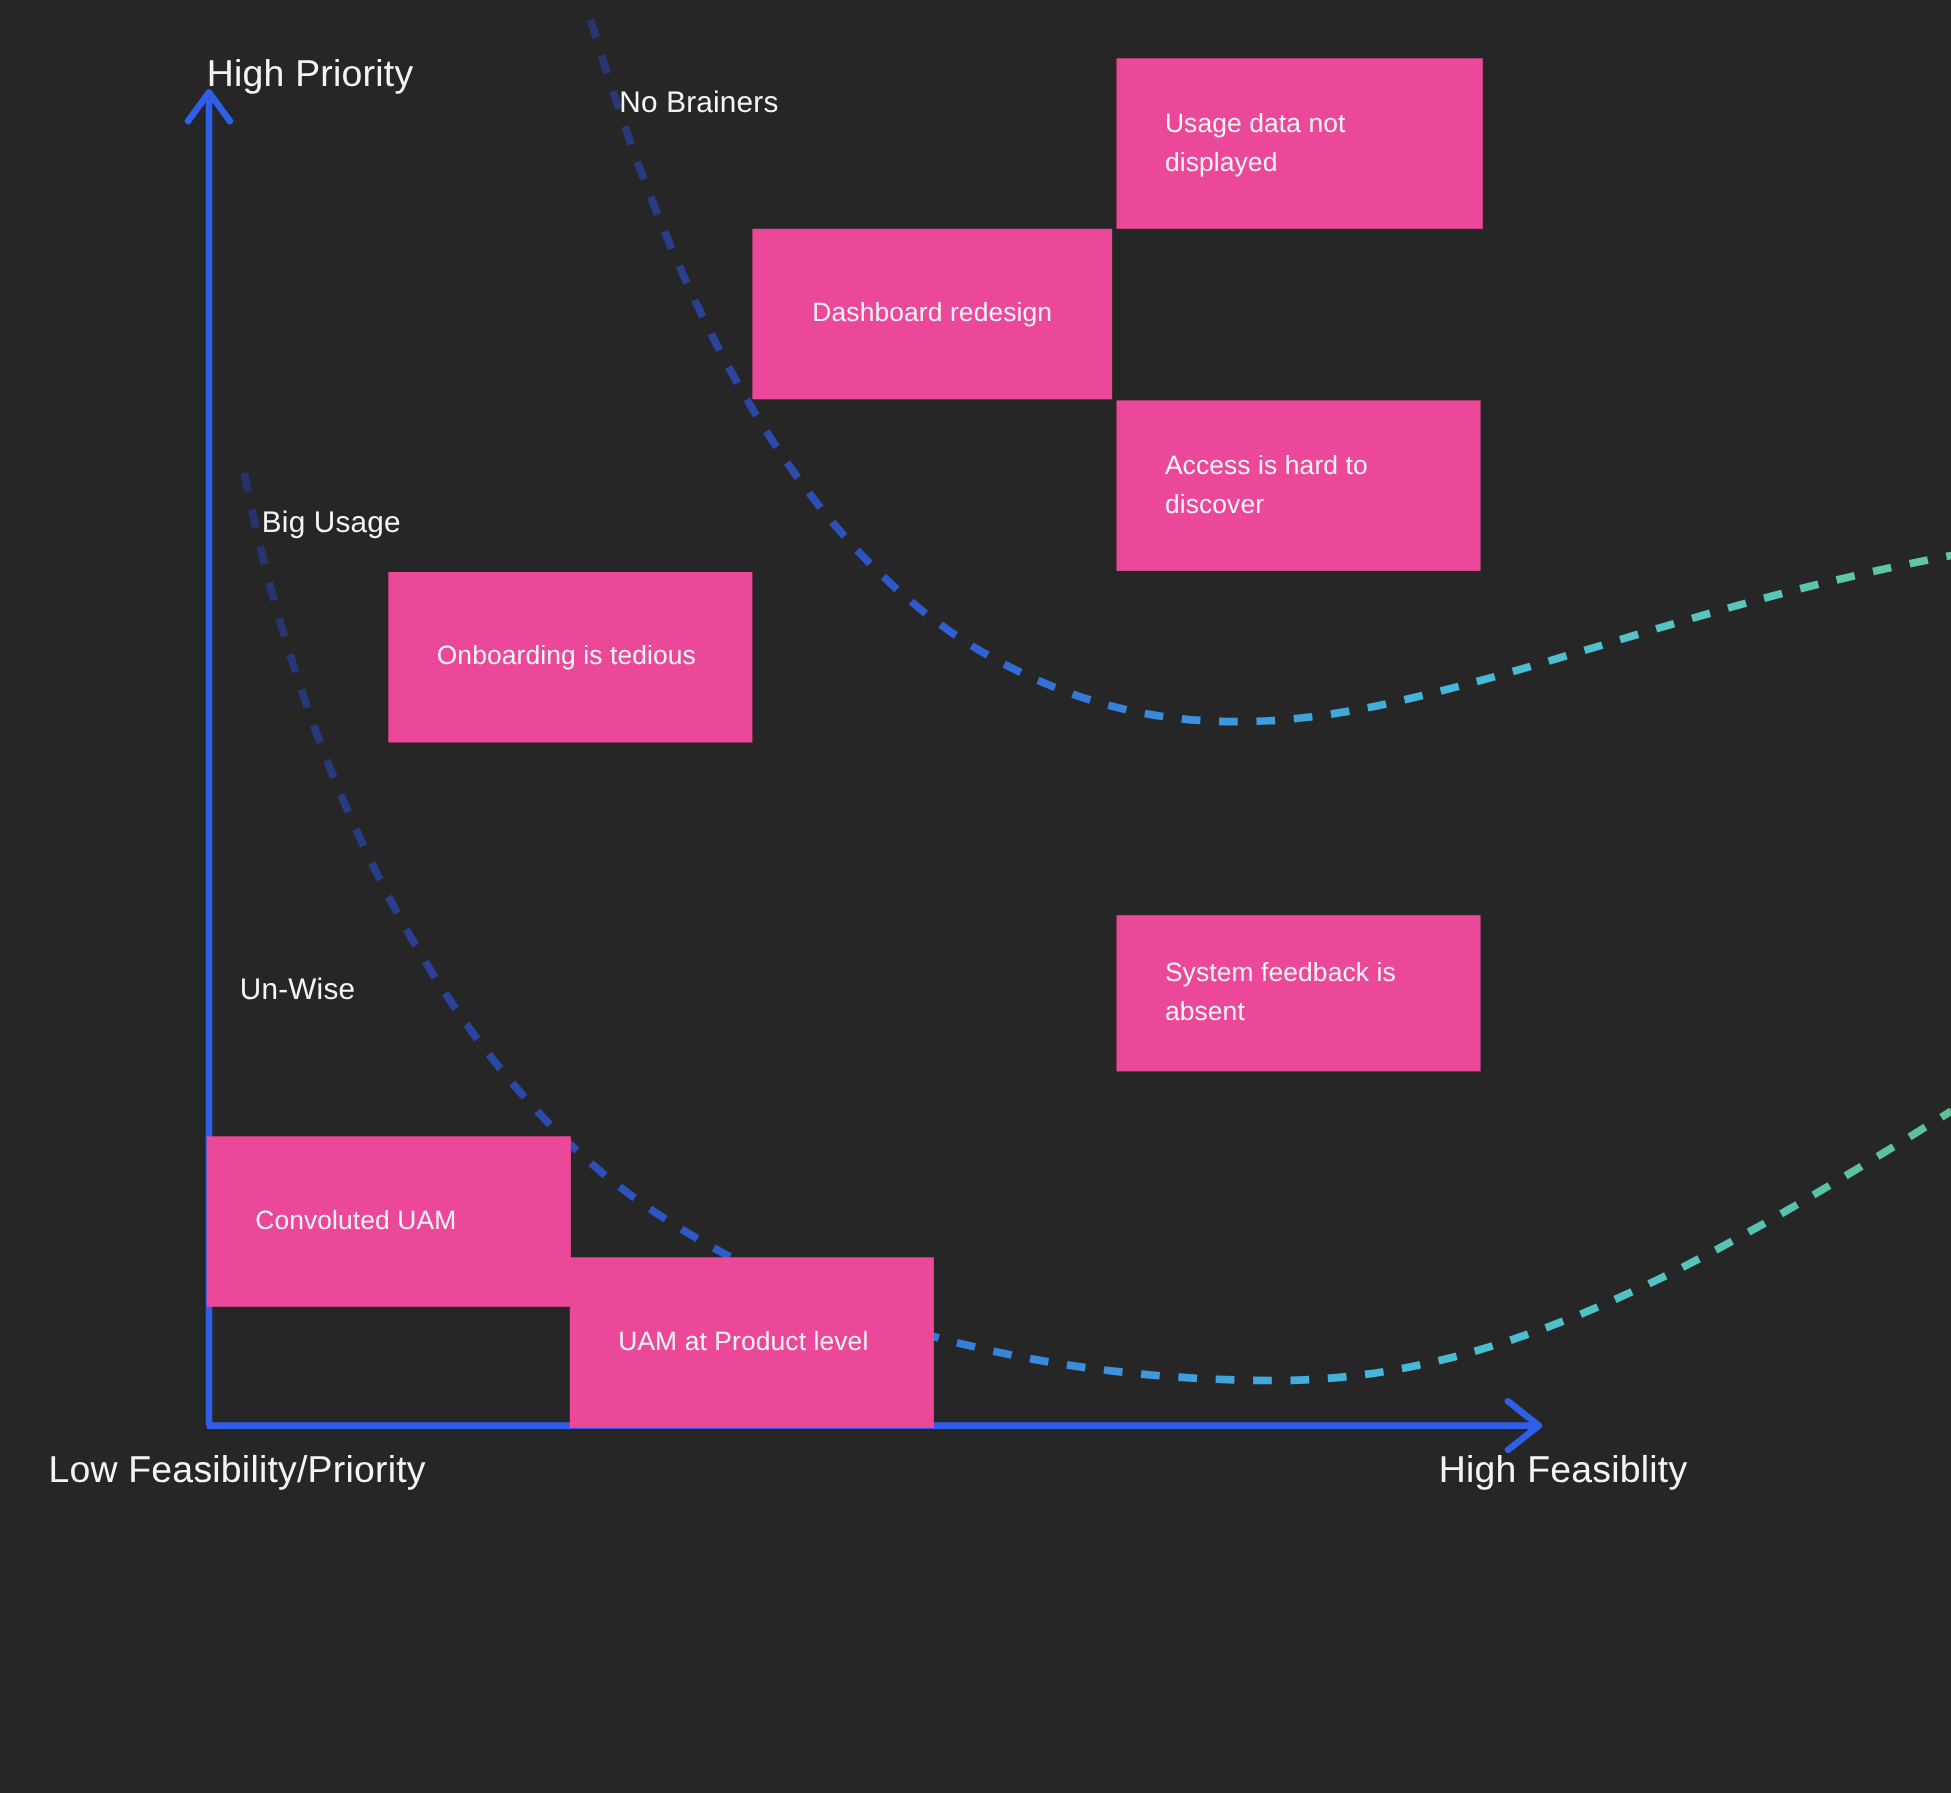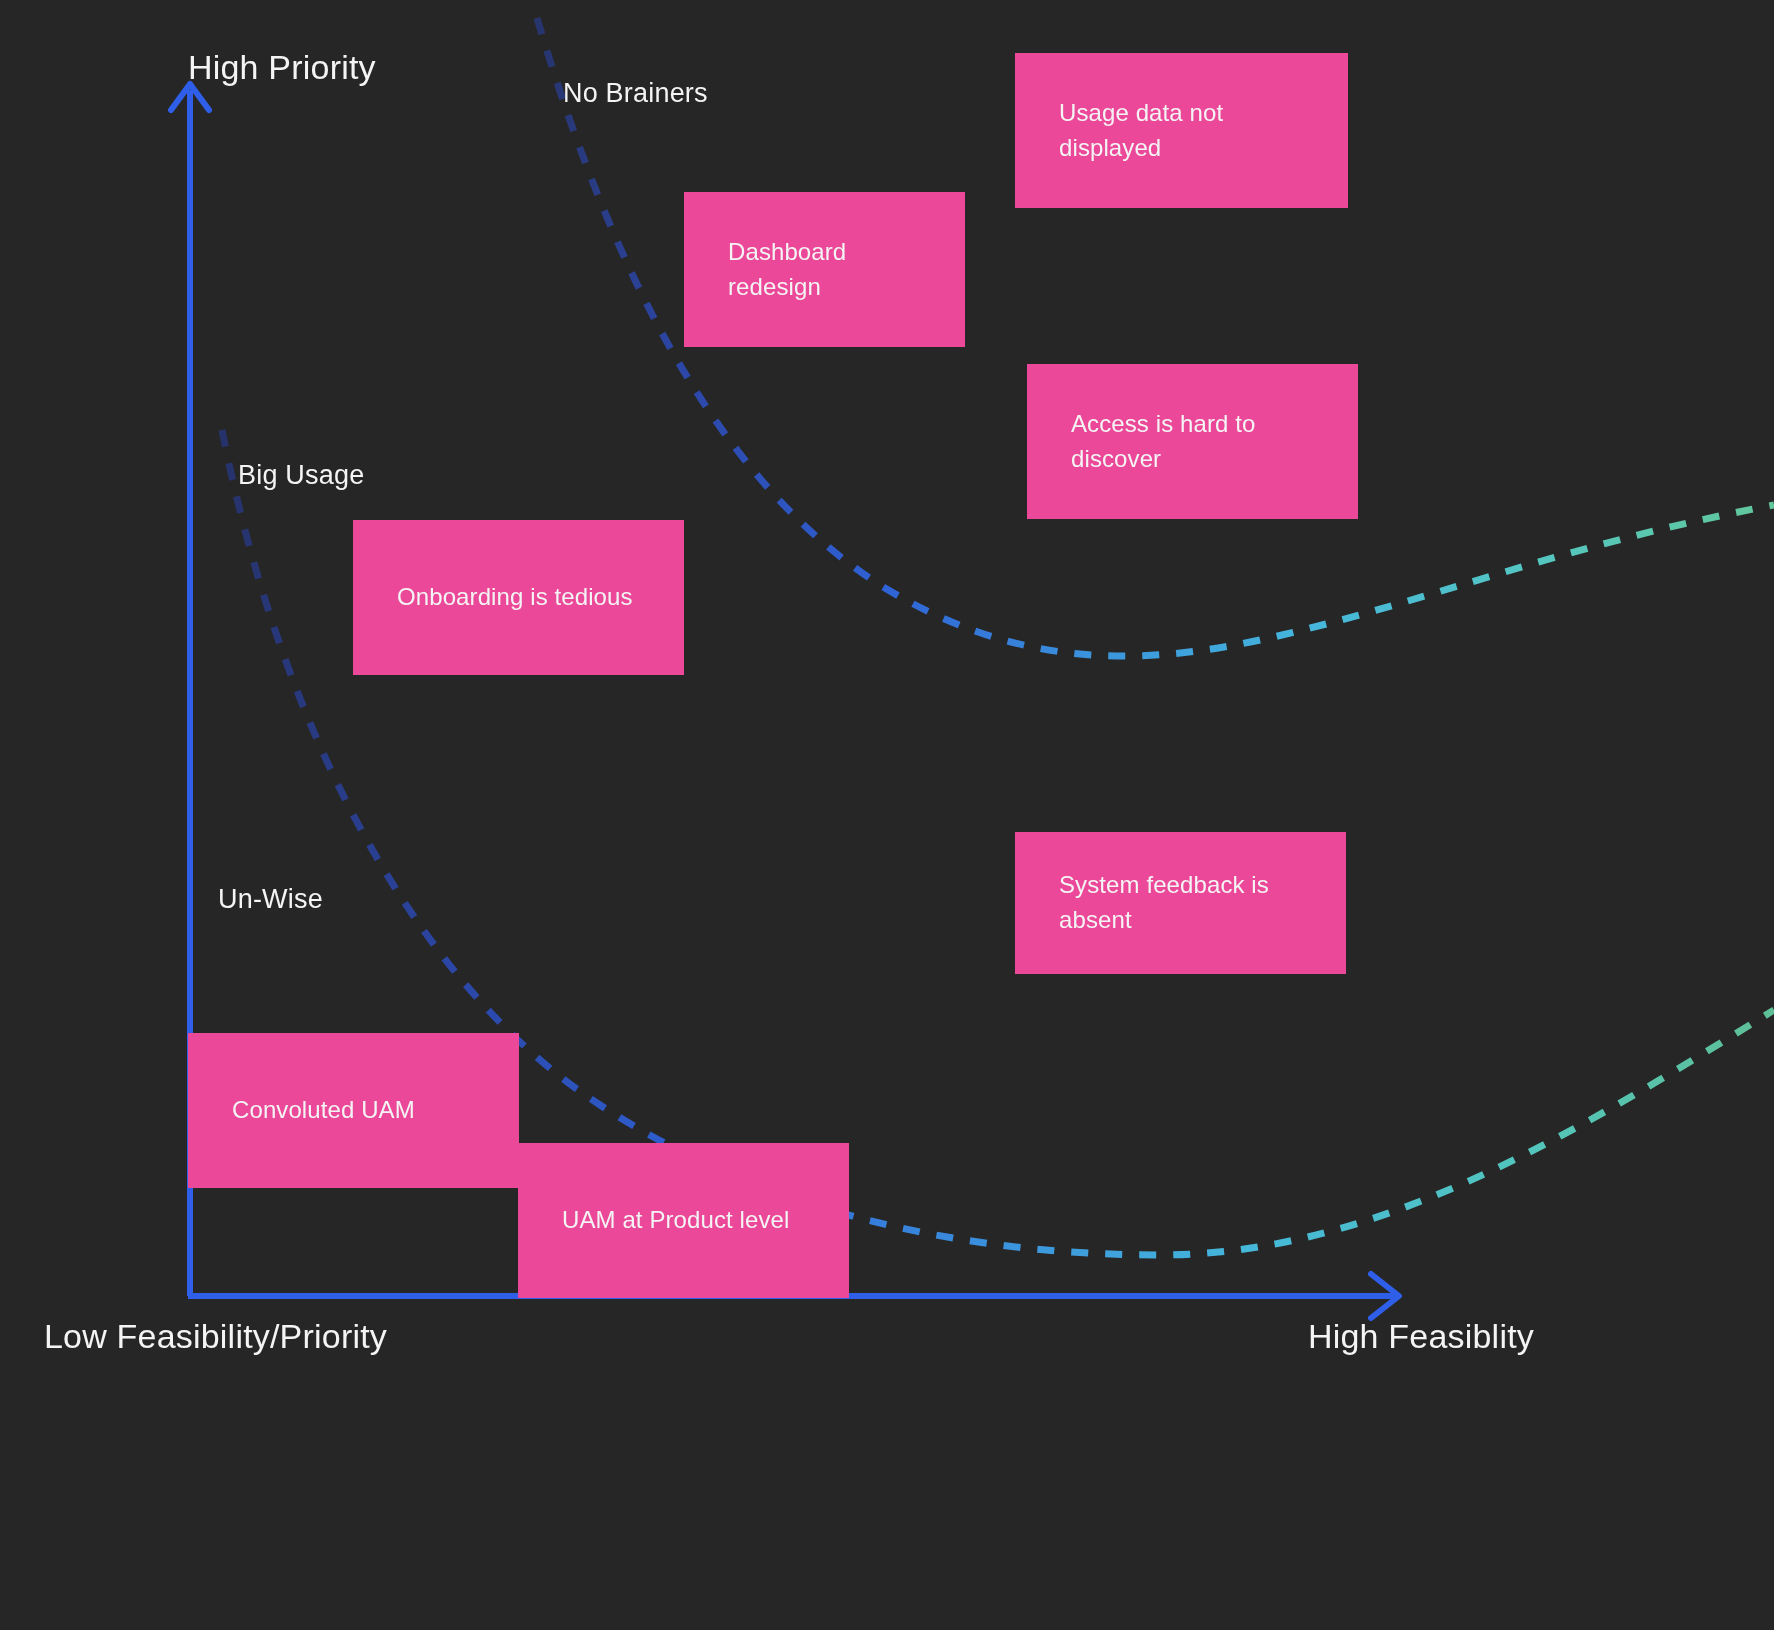--- a/index.html
+++ b/index.html
@@ -113,25 +113,25 @@
   <div class="zone-label" style="left:563px; top:78px;text-align:center;">No Brainers</div>
 
   <div class="zone-label" style="left:238px; top:460px;">Big Usage</div>
 
   <div class="zone-label" style="left:218px; top:884px;">Un-Wise</div>
 
   <div class="card" style="left:1015px; top:53px; width:333px; height:155px;">
     <span>Usage data not displayed</span>
   </div>
 
-  <div class="card" style="left:684px; top:192px; width:281px; height:155px;justify-content:center;">
+  <div class="card" style="left:684px; top:208px; width:327px; height:155px;justify-content:center;">
     <span>Dashboard redesign</span>
   </div>
 
-  <div class="card" style="left:1015px; top:364px; width:331px; height:155px;margin-left:12px;">
+  <div class="card" style="left:1015px; top:364px; width:331px; height:155px;">
     <span>Access is hard to discover</span>
   </div>
 
   <div class="card" style="left:353px; top:520px; width:331px; height:155px;">
     <span>Onboarding is tedious</span>
   </div>
 
 
   <div class="card" style="left:1015px; top:832px; width:331px; height:142px;">
     <span>System feedback is absent</span>

